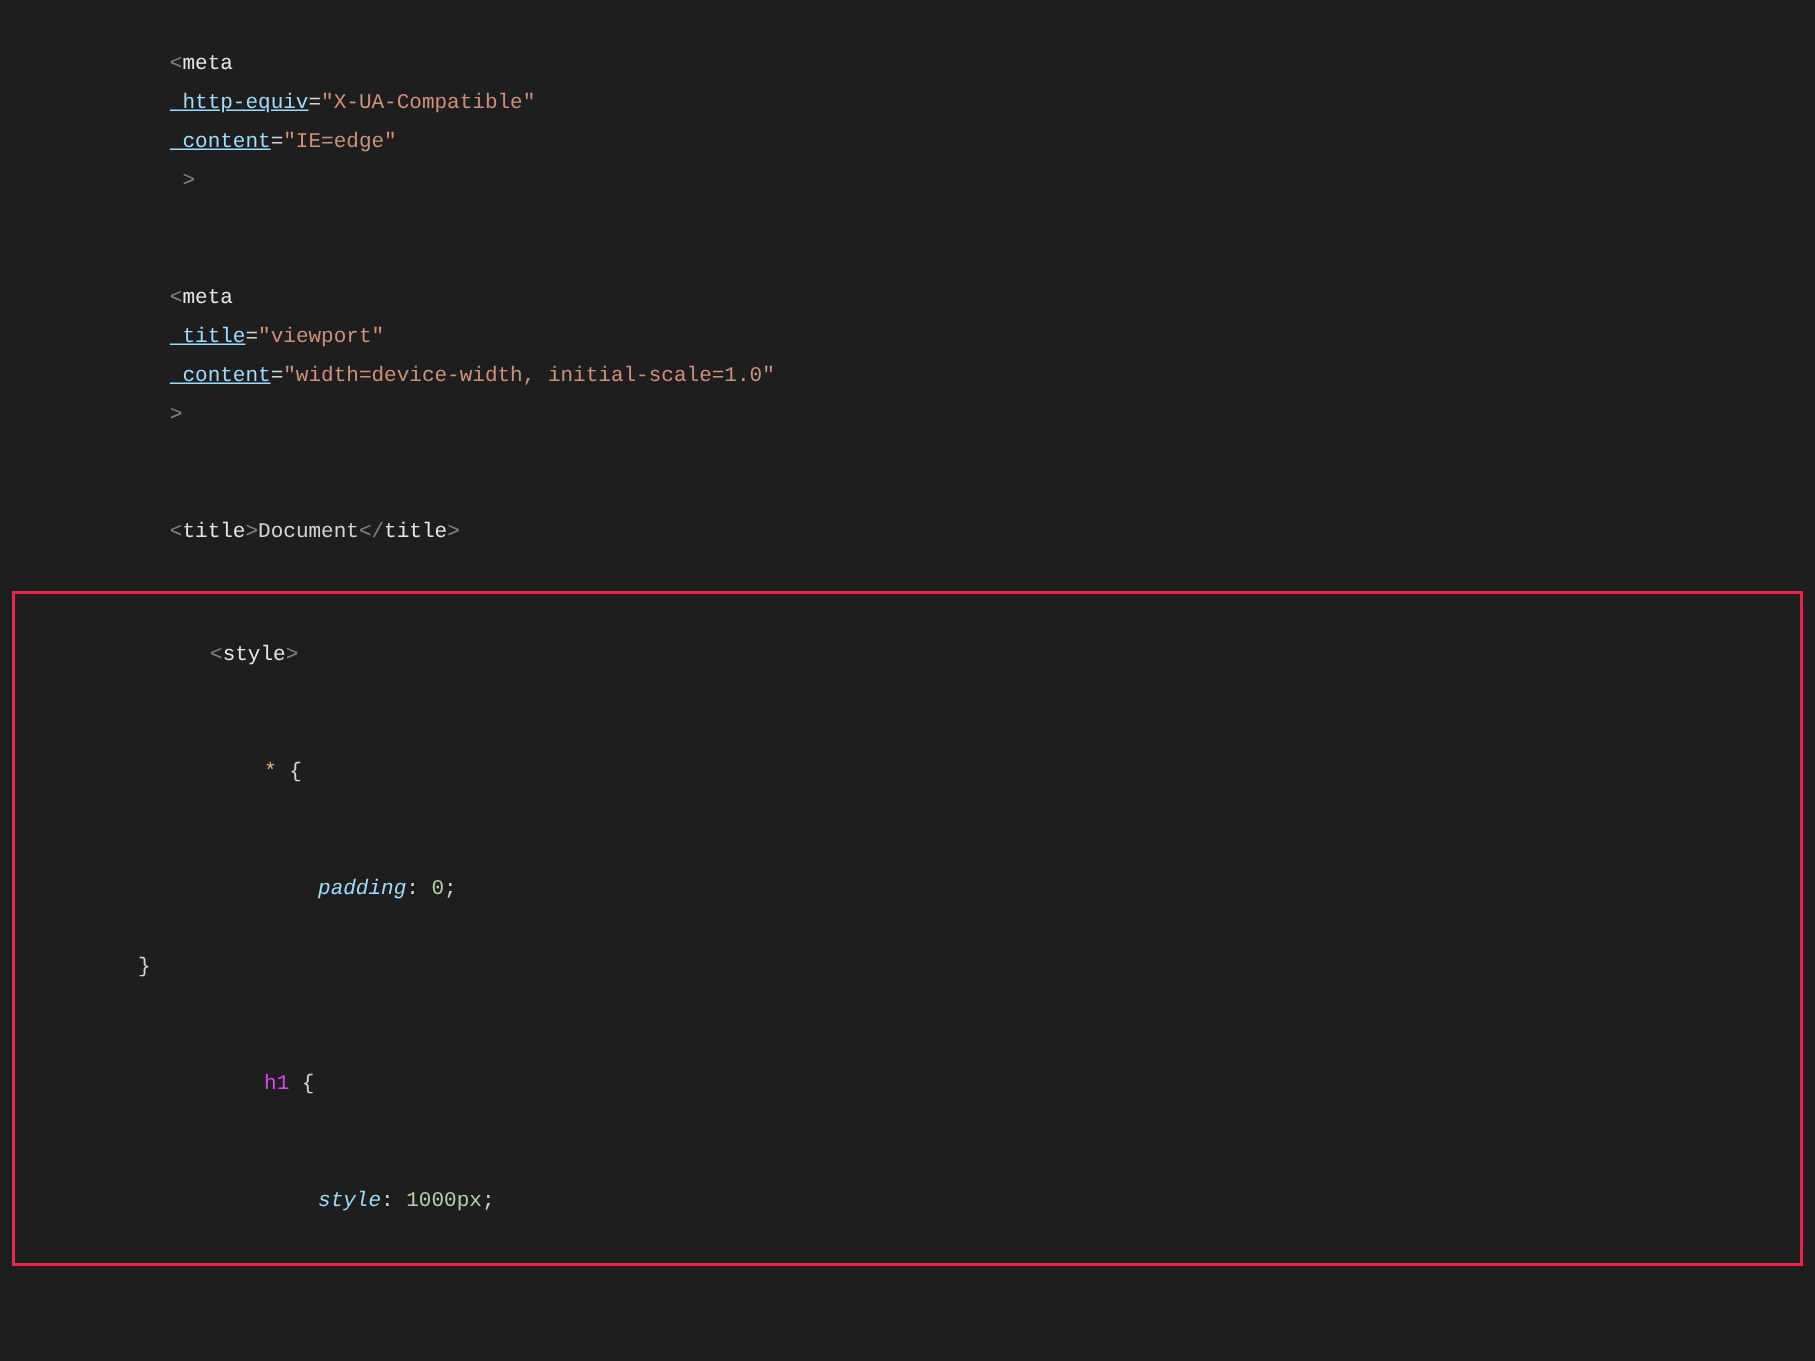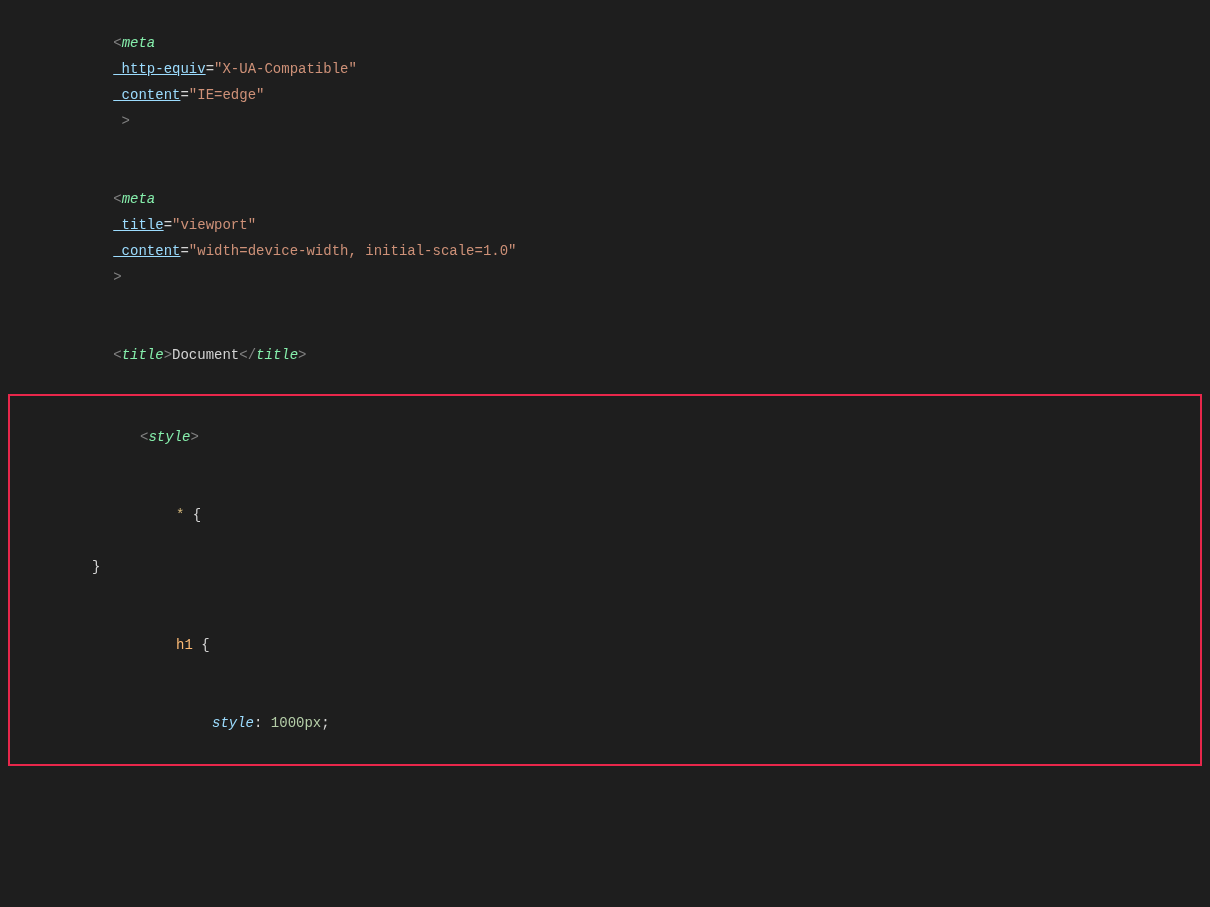--- a/index.html
+++ b/index.html
@@ -37,27 +37,27 @@
       border: 2px solid #e8274b;
       margin: 0 8px;
       padding: 2px 0;
     }
 
     .highlighted-line {
       padding: 0 10px;
     }
 
     
-    .tag { color: #86efac; font-style: italic; }
+    .tag { color: #e5e5e5; }
     .tag-bracket { color: #808080; }
     .attr-name { color: #9cdcfe; text-decoration: underline; }
     .attr-value { color: #ce9178; }
     .equals { color: #d4d4d4; }
     .selector { color: #d7ba7d; }
-    .selector-elem { color: #fdba74; }
+    .selector-elem { color: #d946ef; }
     .brace { color: #d4d4d4; }
     .property { color: #9cdcfe; font-style: italic; }
     .colon { color: #d4d4d4; }
     .punctuation { color: #d4d4d4; }
     .number { color: #b5cea8; }
   </style>
 </head>
 <body>
 
 <div class="editor-container">
@@ -95,20 +95,25 @@
         </span>
       </div>
 
       <div class="highlighted-line line">
         <span style="padding-left:72px;">
           <span class="selector">*</span><span class="brace"> {</span>
         </span>
       </div>
 
 
+      <div class="highlighted-line line">
+        <span style="padding-left:108px;">
+          <span class="property">padding</span><span class="colon">:</span><span class="number"> 0</span><span class="punctuation">;</span>
+        </span>
+      </div>
 
       <div class="highlighted-line line">
         <span style="padding-left:72px;"><span class="brace">}</span></span>
       </div>
 
       <div class="highlighted-line line"><span>&nbsp;</span></div>
 
       <div class="highlighted-line line">
         <span style="padding-left:72px;">
           <span class="selector-elem">h1</span><span class="brace"> {</span>

